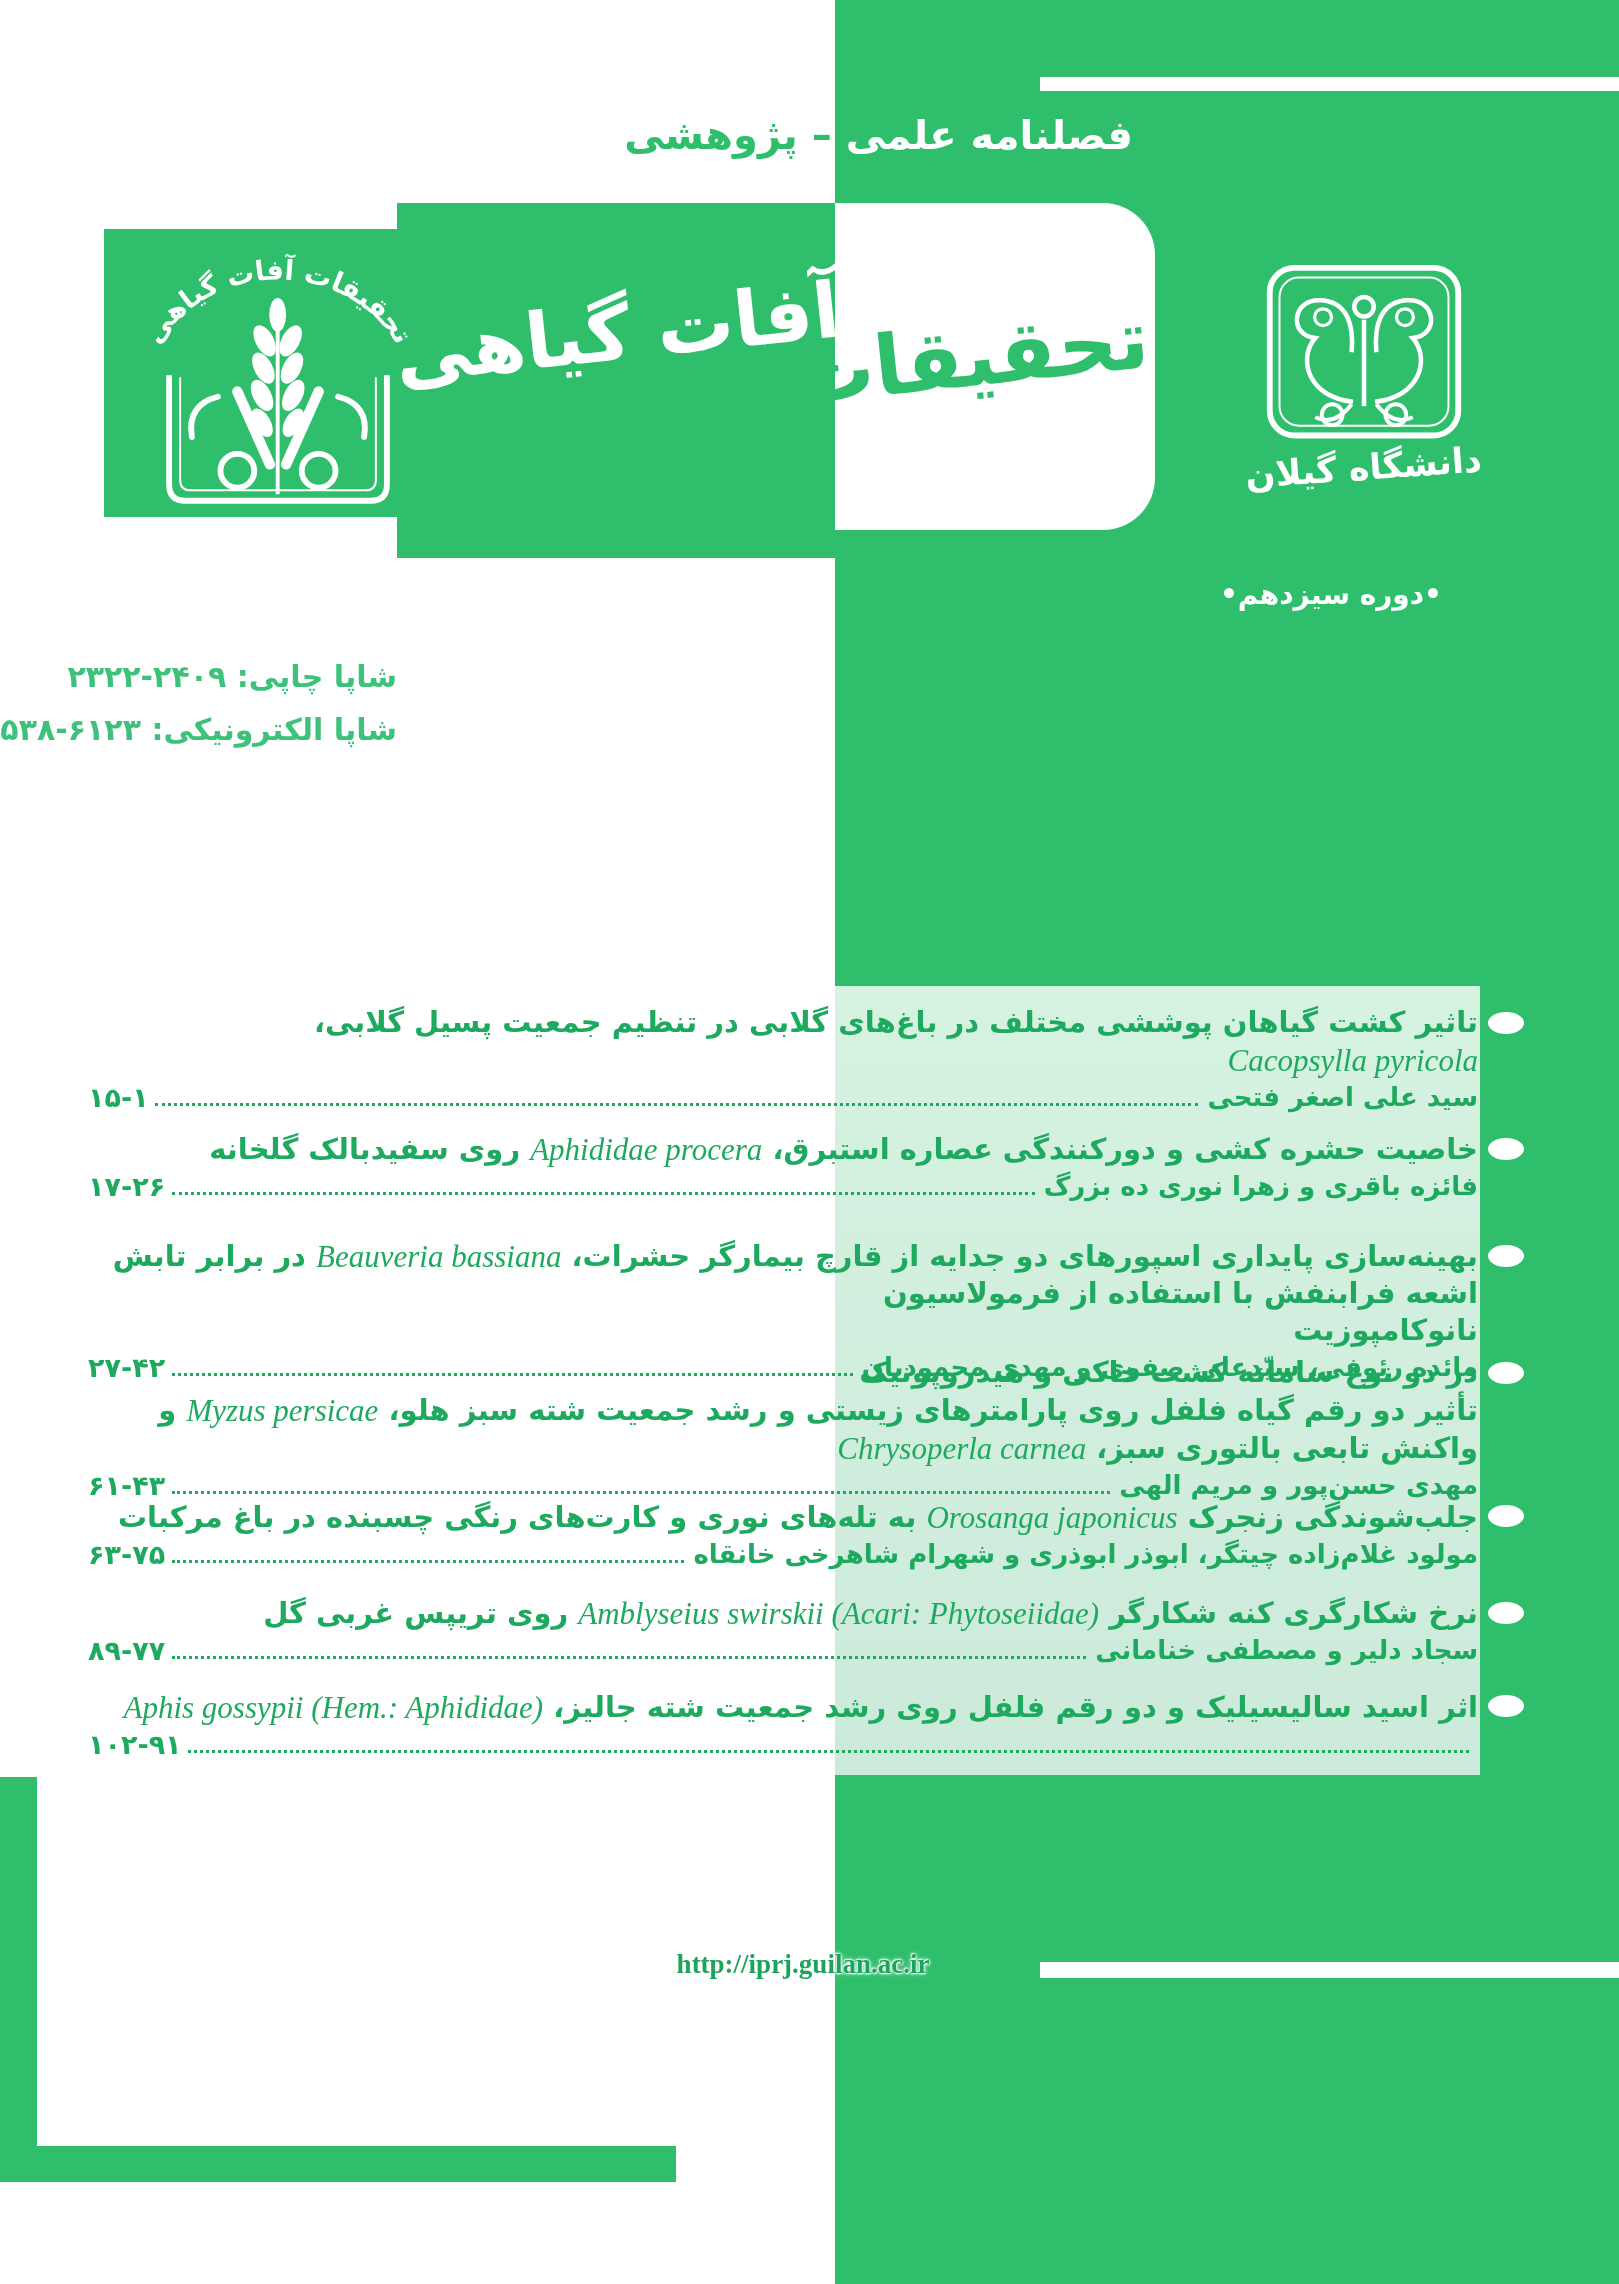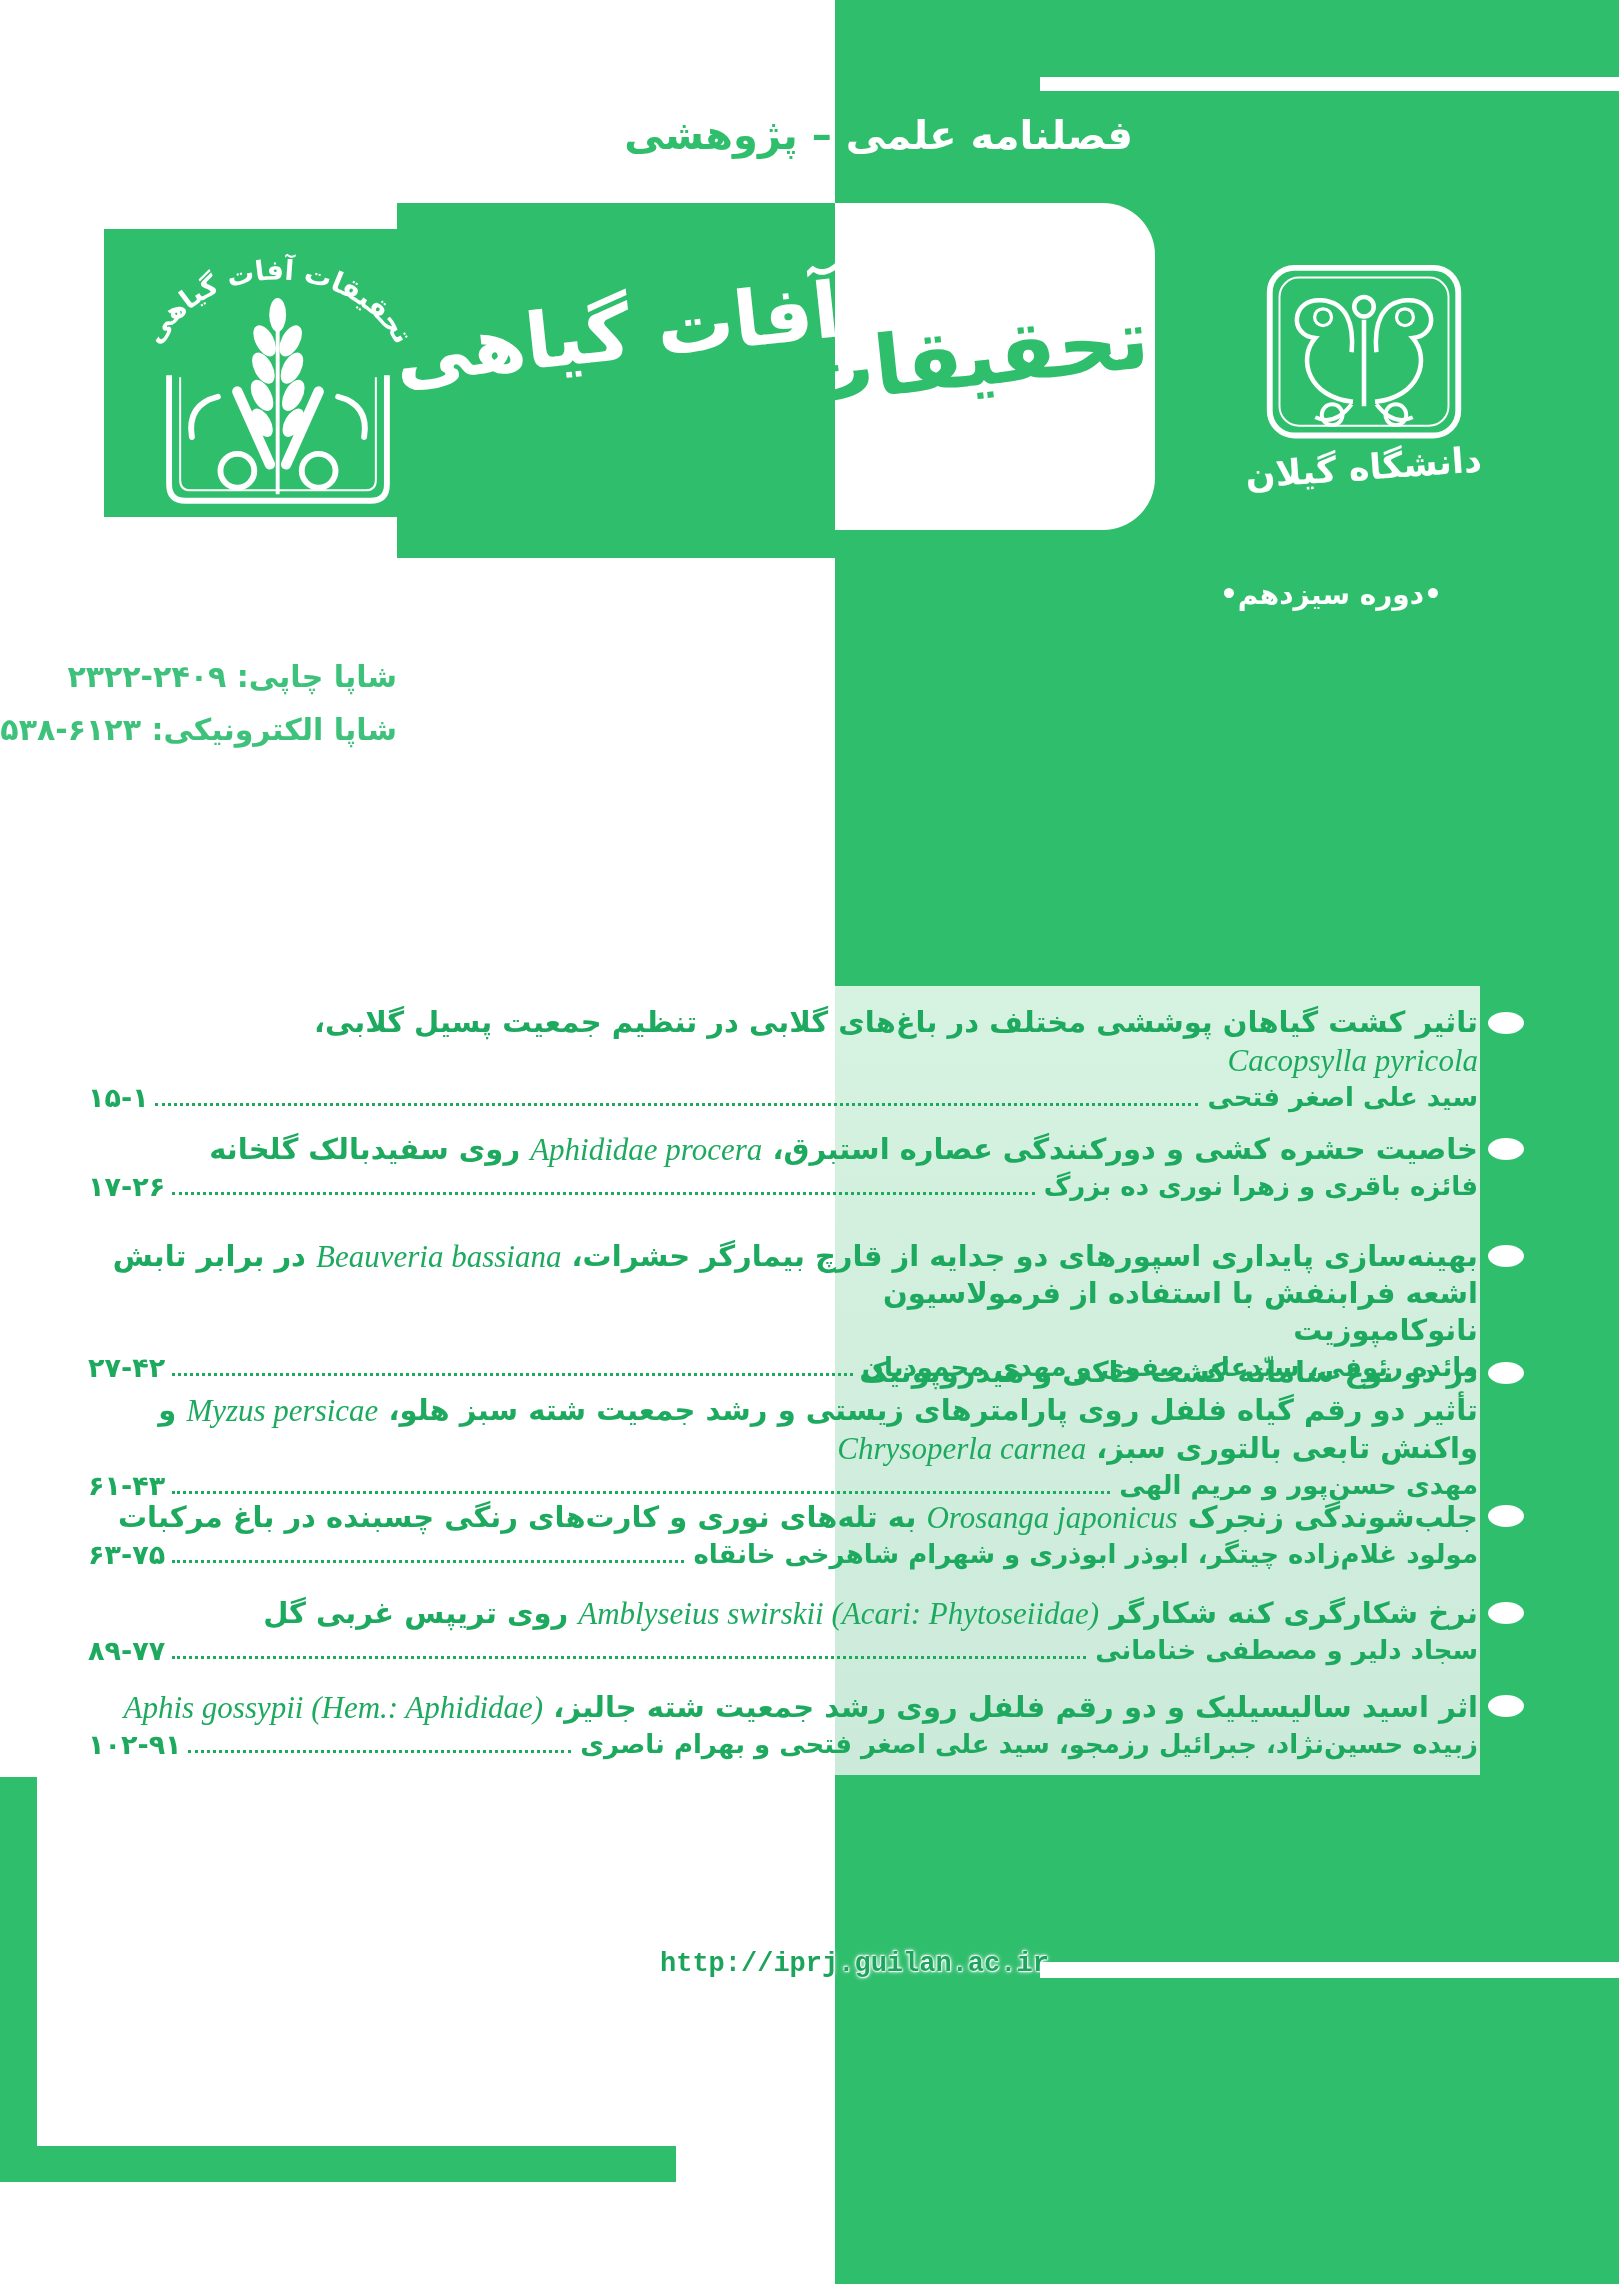--- a/index.html
+++ b/index.html
@@ -74,21 +74,21 @@
   .toc-byline{display:flex;align-items:flex-end;font-size:26px;font-weight:bold;line-height:35px;margin-top:1.3px;}
   .toc-authors{white-space:nowrap;}
   .toc-leader{flex:1;border-bottom:3.9px dotted var(--toc-green);margin:0 9px 9px 6.5px;min-width:26px;}
   .toc-pages{white-space:nowrap;font-size:27px;}
   .toc-bullet{position:absolute;left:1488px;width:36px;height:22px;border-radius:50%;background:#fff;}
   
   .left-strip{left:0;top:1777px;width:37px;height:404px;background:var(--green);}
   .bottom-bar{left:0;top:2146px;width:676px;height:36px;background:var(--green);}
   .journal-url{
     left:660px;top:1949px;width:286px;text-align:center;
-    font-family:Liberation Mono, monospace;font-weight:bold;font-size:27px;
+    font-family:Liberation Serif, serif;font-weight:bold;font-size:27px;
     color:var(--url-green);white-space:nowrap;
     text-shadow:0 0 2.6px #fff,0 0 5.2px #fff,0.7px 0.7px 1.3px #fff,-0.7px -0.7px 1.3px #fff;
     text-decoration:none;display:block;
   }
 </style>
 </head>
 <body>
 
 <div class="page">
 
@@ -227,21 +227,20 @@
       <span class="toc-authors">سجاد دلیر و مصطفی خنامانی</span>
       <span class="toc-leader"></span>
       <span class="toc-pages num-ltr">۸۹-۷۷</span>
     </div>
   </div>
 
   <div class="toc-entry" style="top: 1688px;">
     <div class="toc-title"><span>اثر اسید سالیسیلیک و دو رقم فلفل روی رشد جمعیت شته جالیز، </span><span class="la">Aphis gossypii (Hem.: Aphididae)</span></div>
 
     <div class="toc-byline">
-      <span class="toc-authors">زبیده حسین‌نژاد، جبرائیل رزمجو، سید علی اصغر فتحی و بهرام ناصری</span>
       <span class="toc-leader"></span>
       <span class="toc-pages num-ltr">۱۰۲-۹۱</span>
     </div>
   </div>
 </div>
 
   <div class="abs left-strip"></div>
   <div class="abs bottom-bar"></div>
 
   <a href="#" class="abs journal-url">http://iprj.guilan.ac.ir</a>

